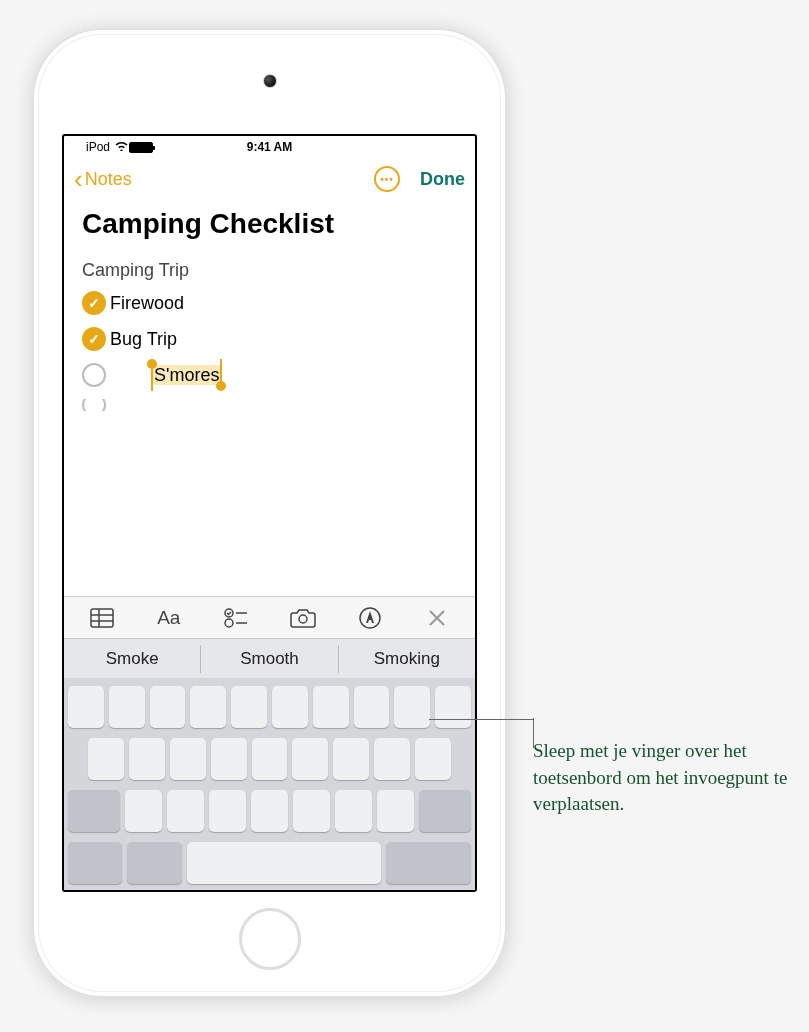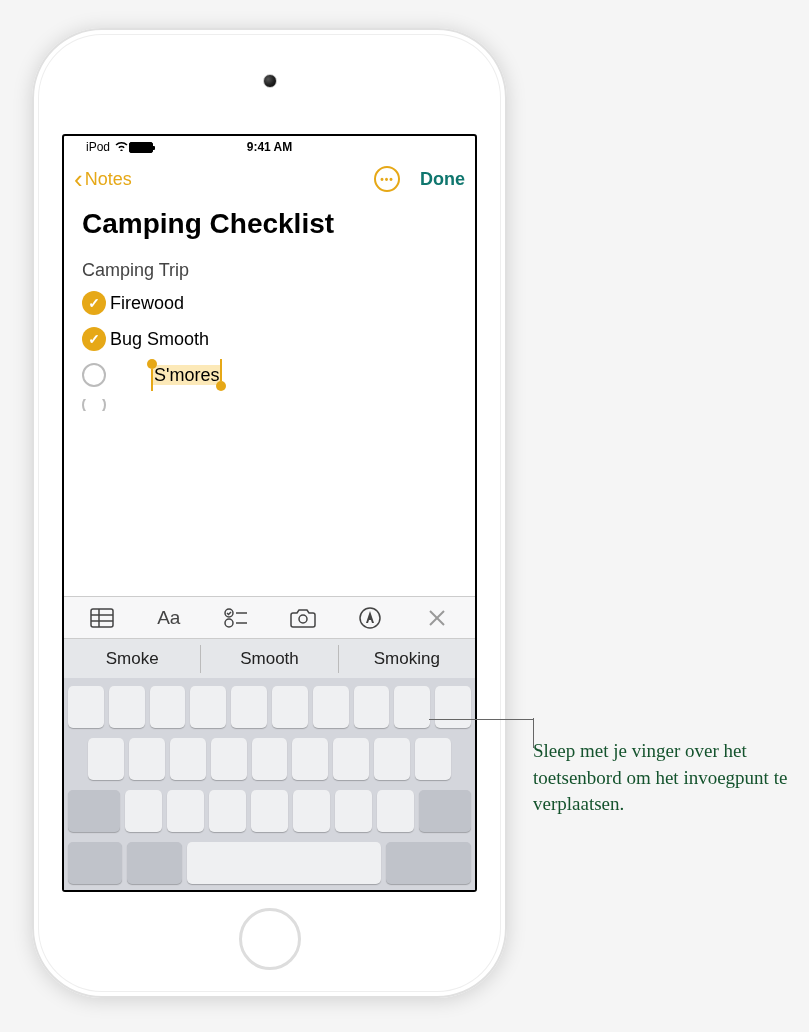--- a/index.html
+++ b/index.html
@@ -375,21 +375,21 @@
       <div class="note-content">
         <div class="note-title">Camping Checklist</div>
         <div class="section-header">Camping Trip</div>
 
         <div class="checklist-item">
           <div class="checkbox checked"></div>
           <span>Firewood</span>
         </div>
         <div class="checklist-item">
           <div class="checkbox checked"></div>
-          <span>Bug Smooth</span>
+          <span>Bug Trip</span>
         </div>
         <div class="checklist-item">
           <div class="checkbox unchecked"></div>
           <span>
             <span class="selected-text">S'mores
               <span class="selection-handle start"></span>
               <span class="selection-handle end"></span>
             </span>
           </span>
         </div>

